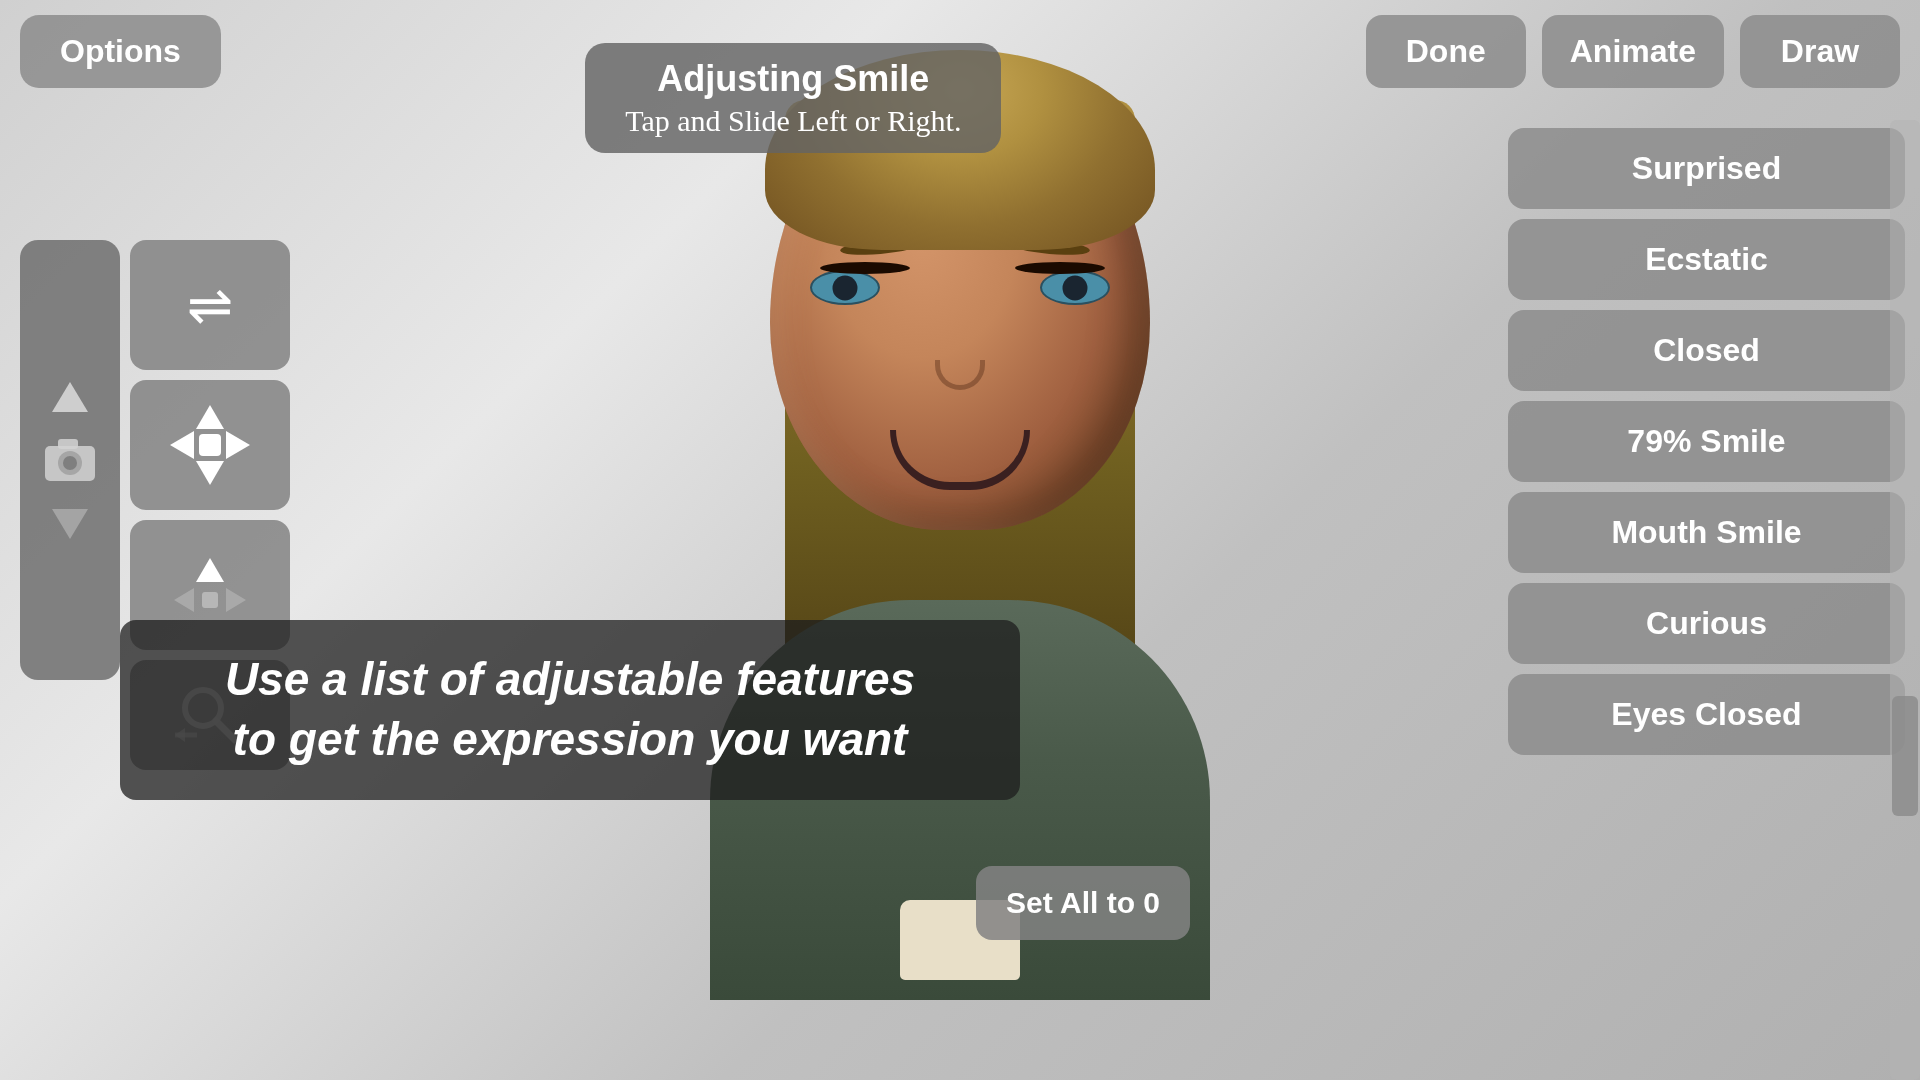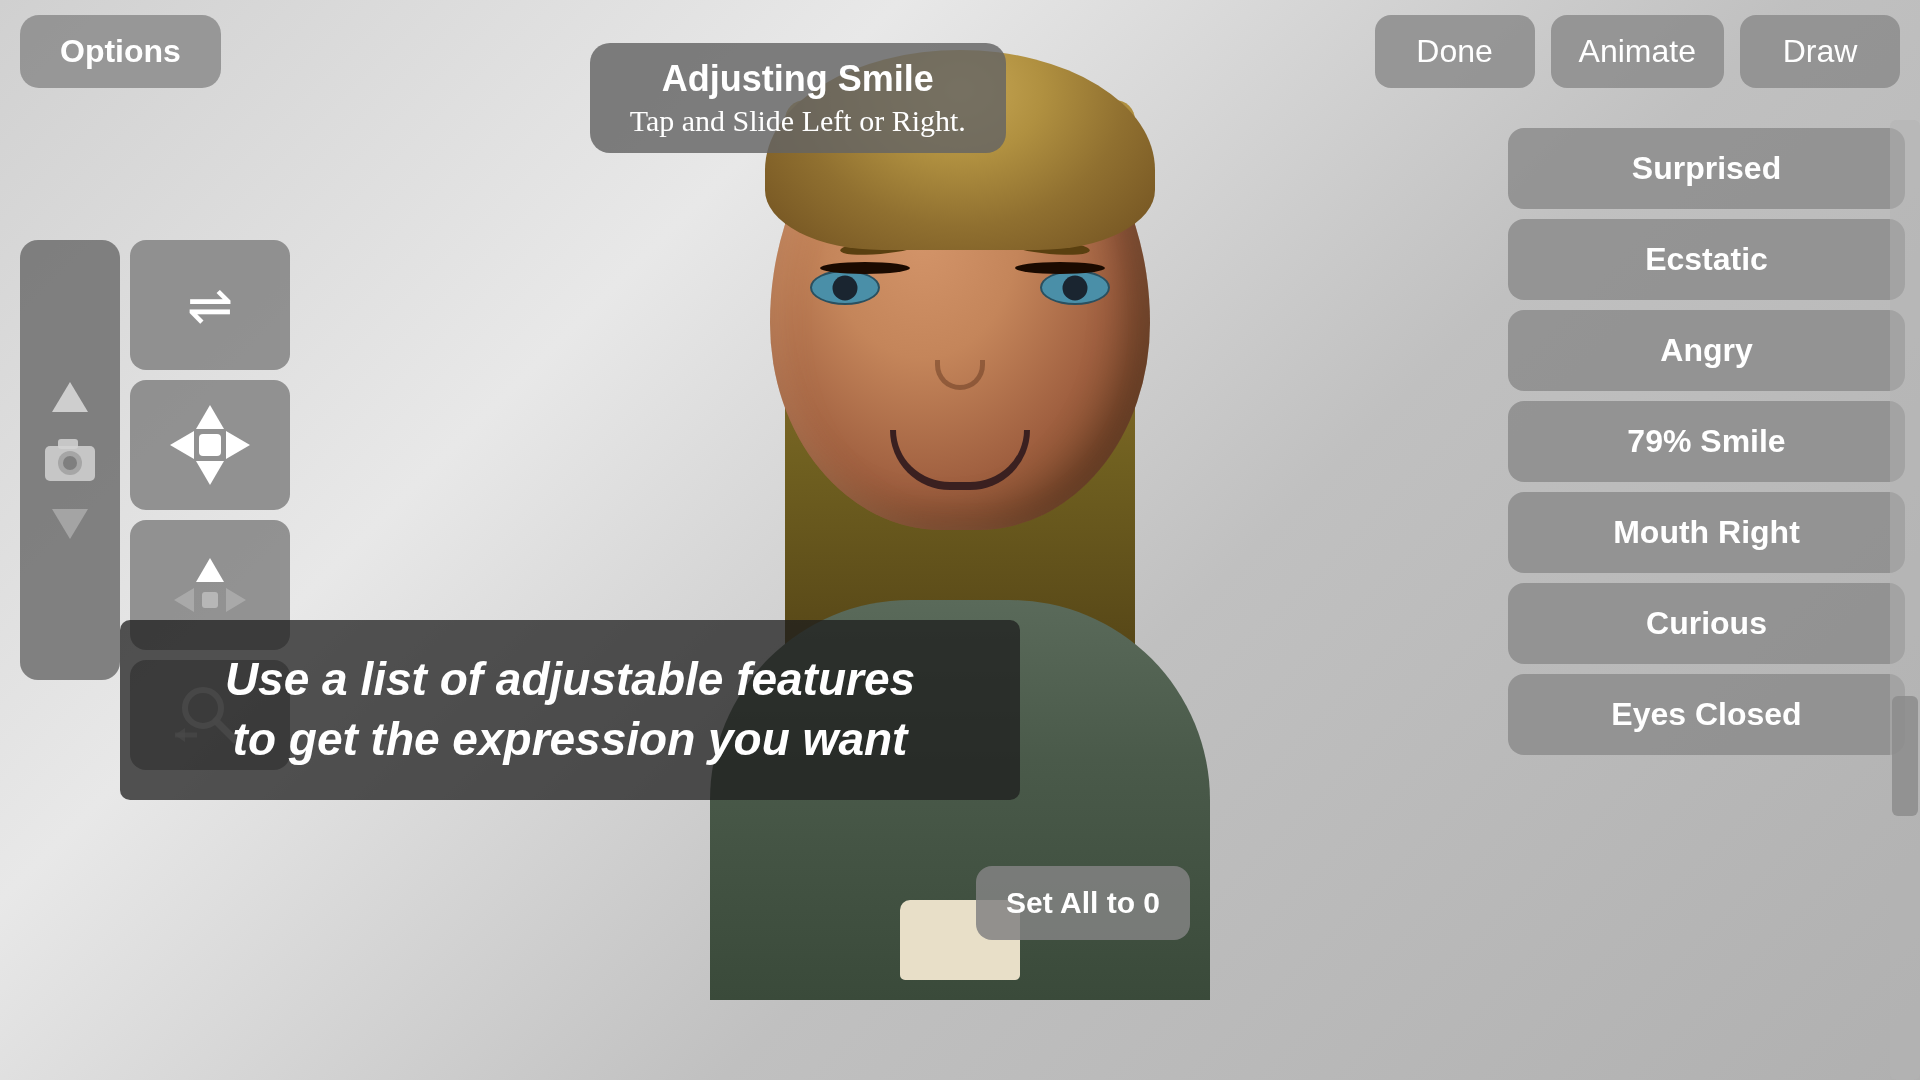--- a/index.html
+++ b/index.html
@@ -201,21 +201,21 @@
       display: flex;
       gap: 16px;
     }
 
     .top-btn {
       background: rgba(140, 140, 140, 0.85);
       border: none;
       border-radius: 16px;
       color: white;
       font-size: 32px;
-      font-weight: normal;
+      font-weight: bold;
       padding: 18px 28px;
       cursor: pointer;
       min-width: 160px;
     }
 
     
     .left-controls {
       position: absolute;
       top: 240px;
       left: 20px;
@@ -392,21 +392,21 @@
       height: 70px;
     }
 
     
     .bottom-instruction {
       position: absolute;
       bottom: 280px;
       left: 120px;
       width: 900px;
       background: rgba(30, 30, 30, 0.75);
-      border-radius: 10px;
+      border-radius: 16px;
       padding: 30px 40px;
       z-index: 100;
     }
 
     .instruction-text {
       color: white;
       font-size: 46px;
       font-weight: bold;
       font-style: italic;
       text-align: center;
@@ -662,23 +662,23 @@
   </div>
 </div>
 
 <button class="set-all-btn">Set All to 0</button>
 
 <div class="right-panel">
   <div class="right-scroll-area">
     <div class="right-buttons-list">
       <button class="feature-btn">Surprised</button>
       <button class="feature-btn">Ecstatic</button>
-      <button class="feature-btn">Angry</button>
+      <button class="feature-btn">Closed</button>
       <button class="feature-btn">79%  Smile</button>
-      <button class="feature-btn">Mouth Right</button>
+      <button class="feature-btn">Mouth Smile</button>
       <button class="feature-btn">Curious</button>
       <button class="feature-btn">Eyes Closed</button>
     </div>
     <div class="scrollbar">
       <div class="scrollbar-thumb"></div>
     </div>
   </div>
 </div>
 
 </body></html>

